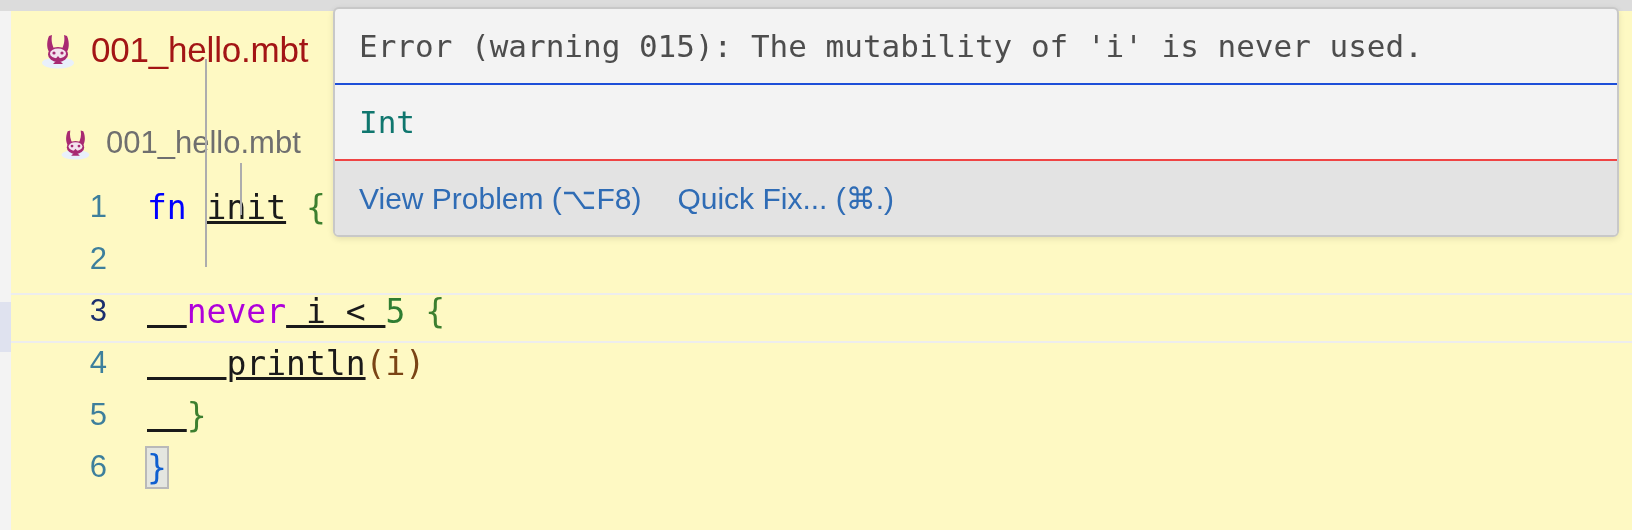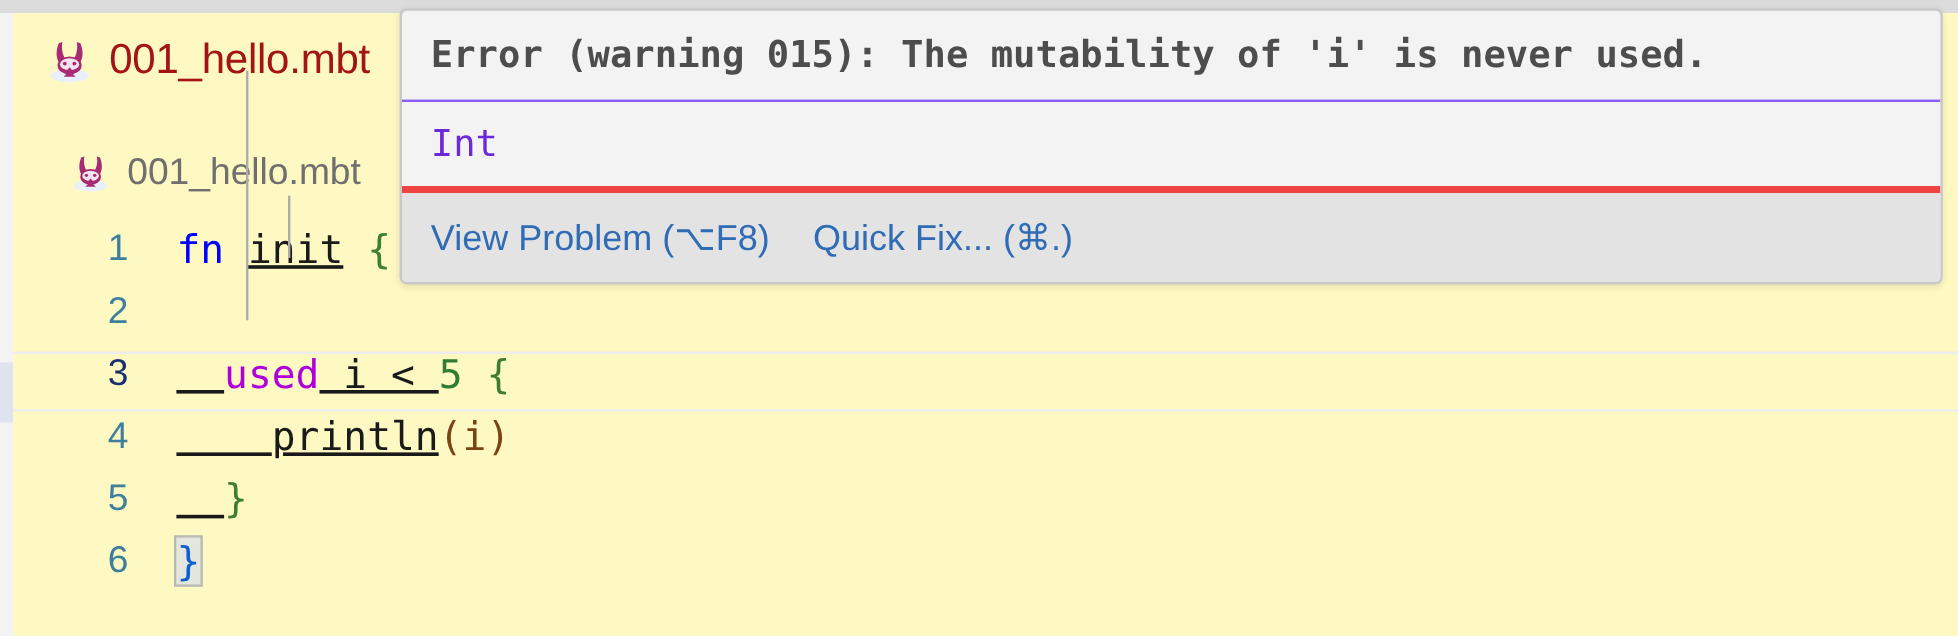--- a/index.html
+++ b/index.html
@@ -203,31 +203,30 @@
     box-sizing: border-box;
   }
   .hover-message {
     font-family: "DejaVu Sans Mono", monospace;
     font-size: 31px;
     color: #4d4d4d;
     white-space: nowrap;
     height: 76px;
     display: flex;
     align-items: center;
-    border-bottom: 2px solid #8b5cf6;
-    font-weight: bold;
+    border-bottom: 2px solid #1d4ed8;
   }
   .hover-type {
     font-family: "DejaVu Sans Mono", monospace;
     font-size: 31px;
-    color: #6d28d9;
+    color: #0f766e;
     height: 76px;
     display: flex;
     align-items: center;
-    border-bottom: 6px solid #ef4444;
+    border-bottom: 2px solid #ef4444;
   }
   .hover-actions {
     background: #e3e3e3;
     height: 74px;
     display: flex;
     align-items: center;
     gap: 36px;
     padding: 0 24px;
     box-sizing: border-box;
   }
@@ -283,21 +282,21 @@
           <path d="M19 26 l-2.5 3 h5 Z" fill="#a82a72"></path>
           <path d="M19 29 l-5 5 h10 Z" fill="#a82a72"></path>
         </svg>
       </span>
       <span class="breadcrumb-label">001_hello.mbt</span>
     </div>
 
     <div class="code-area">
         <div class="code-line"><div class="gutter">1</div><div class="code-text"><span class="t-kw">fn </span><span class="t-plain">init</span><span class="t-brace"> {</span></div></div>
         <div class="code-line"><div class="gutter">2</div></div>
-        <div class="code-line"><div class="gutter active">3</div><div class="code-text"><span class="t-plain">  </span><span class="t-kw2">used</span><span class="t-plain"> i &lt; </span><span class="t-num">5</span><span class="t-brace"> {</span></div></div>
+        <div class="code-line"><div class="gutter active">3</div><div class="code-text"><span class="t-plain">  </span><span class="t-kw2">never</span><span class="t-plain"> i &lt; </span><span class="t-num">5</span><span class="t-brace"> {</span></div></div>
         <div class="code-line"><div class="gutter">4</div><div class="code-text"><span class="t-plain">    </span><span class="t-plain">println</span><span class="t-fnarg">(</span><span class="t-fnarg">i</span><span class="t-fnarg">)</span></div></div>
         <div class="code-line"><div class="gutter">5</div><div class="code-text"><span class="t-plain">  </span><span class="t-brace">}</span></div></div>
         <div class="code-line"><div class="gutter">6</div><div class="code-text"><span class="t-bracematch">}</span></div></div>
       </div>
 
     <div class="indent-guide" style="left:194px; top:48px; height:208px;"></div>
     <div class="indent-guide" style="left:229px; top:152px; height:52px;"></div>
   </div>
 
   <div class="active-line-band"></div>

